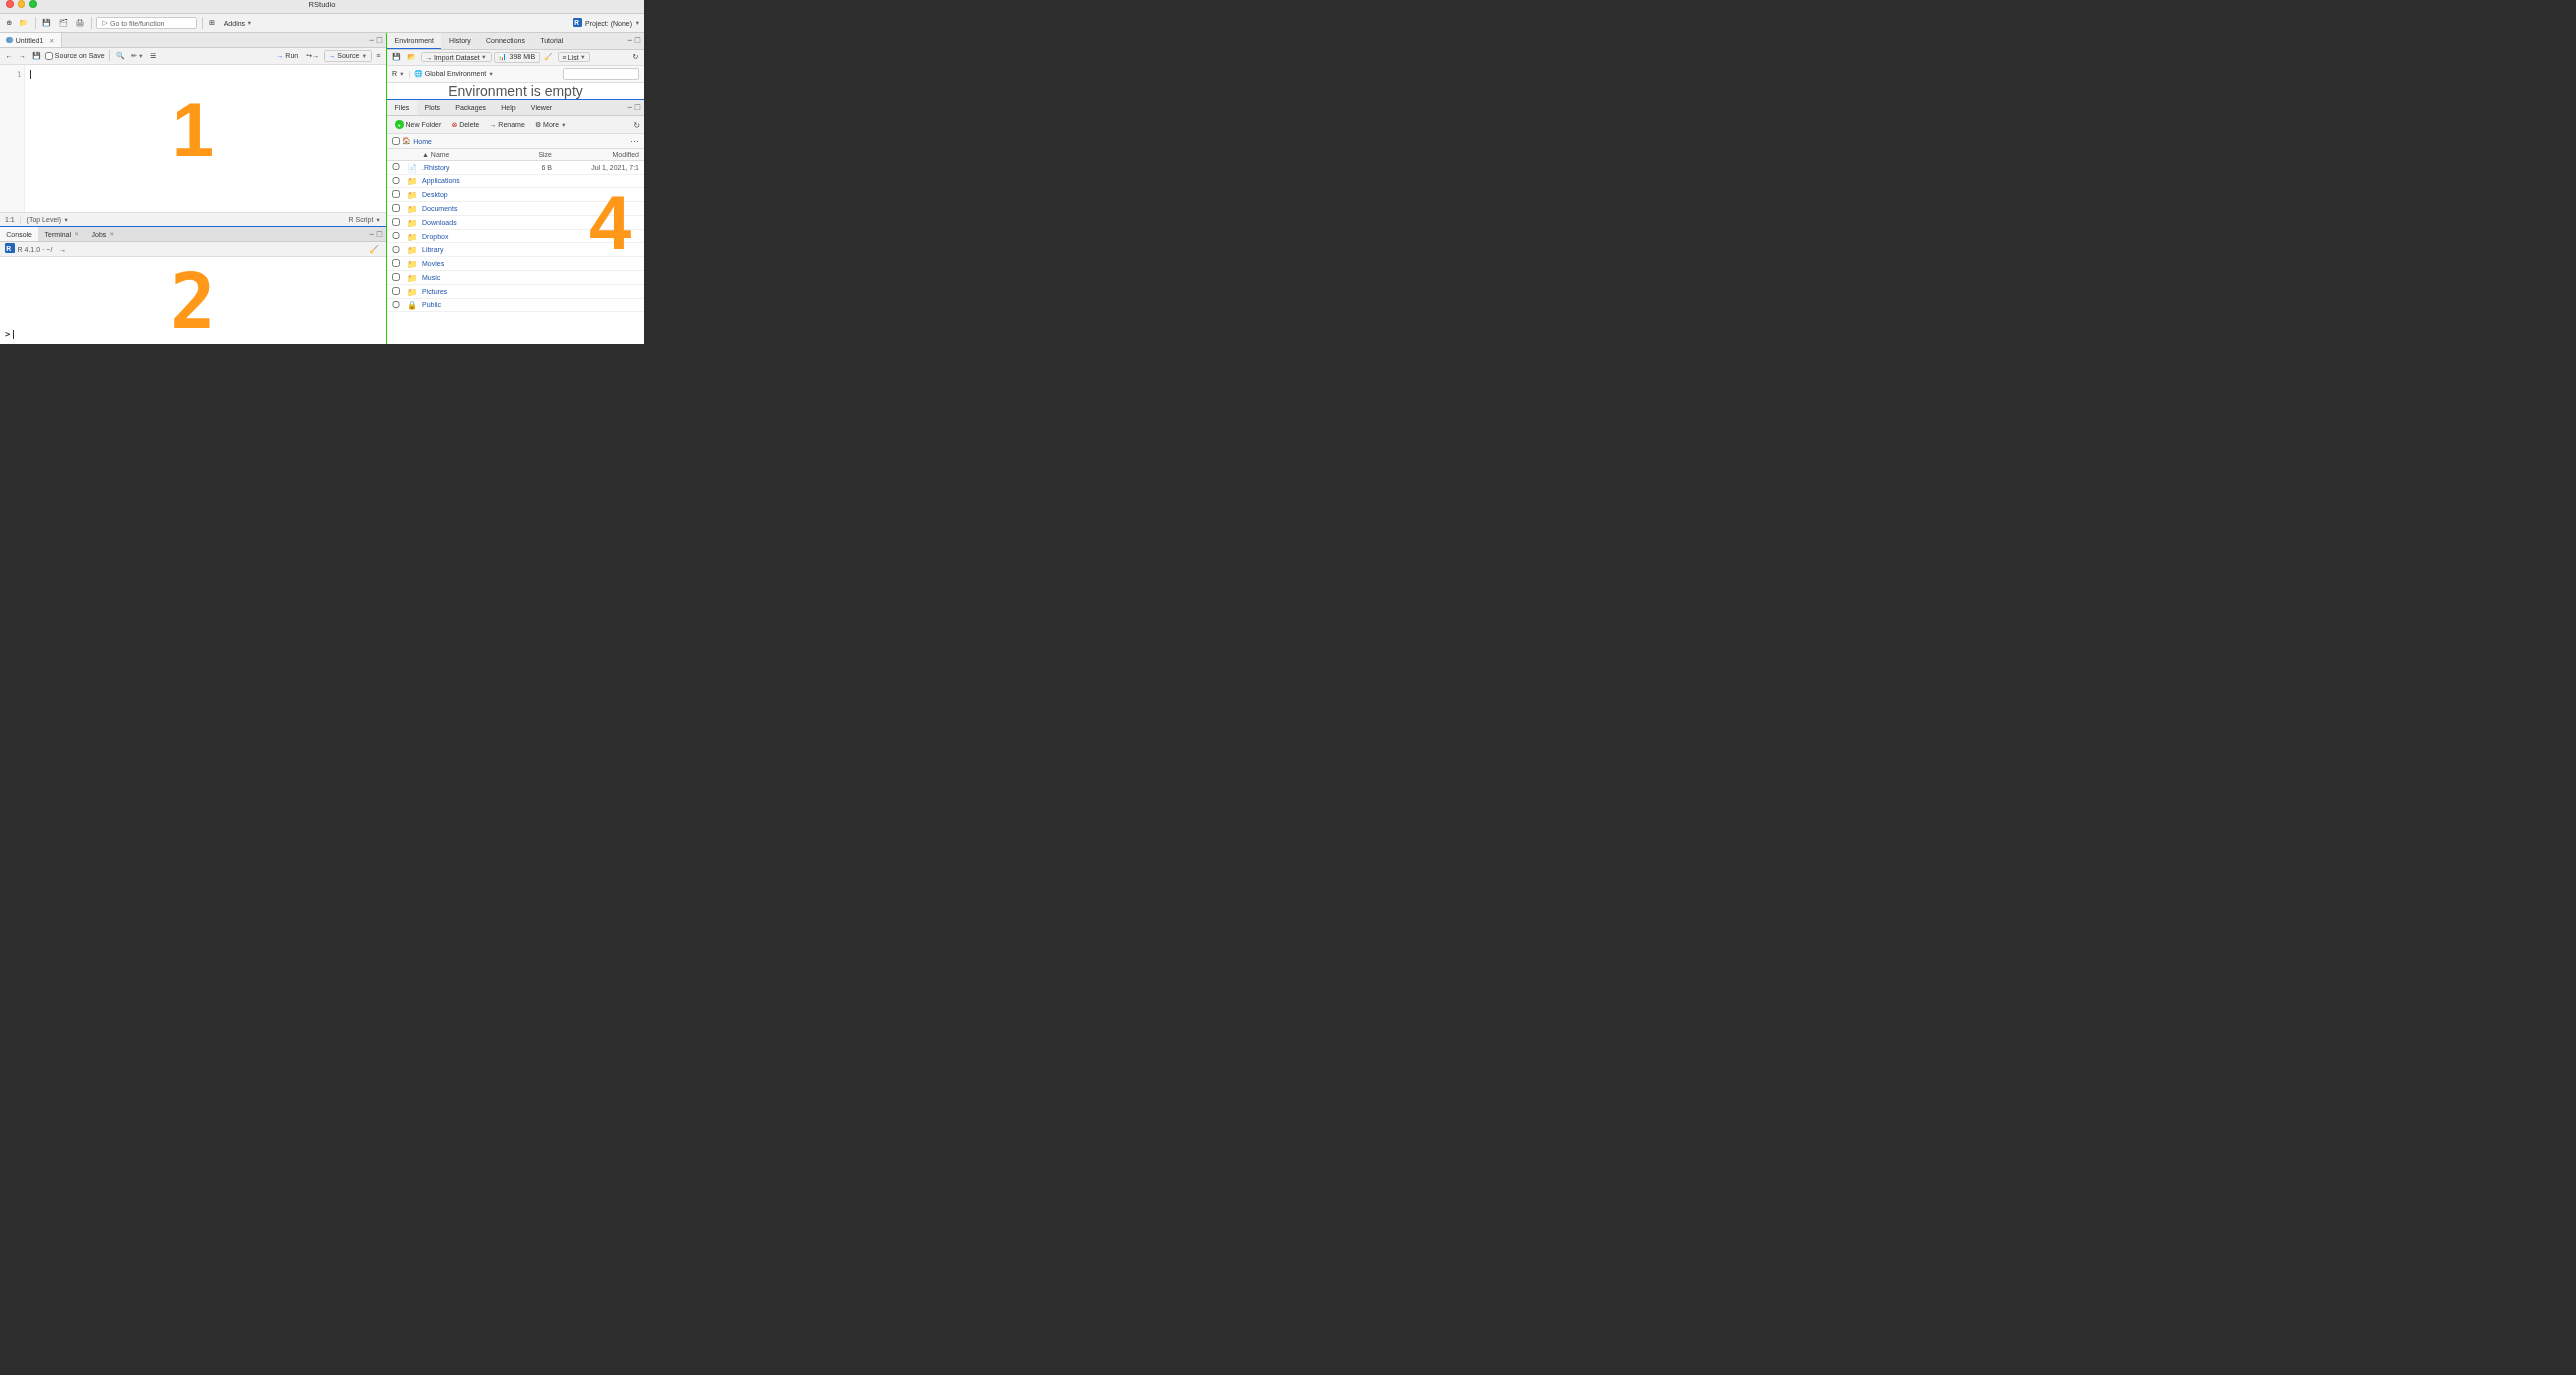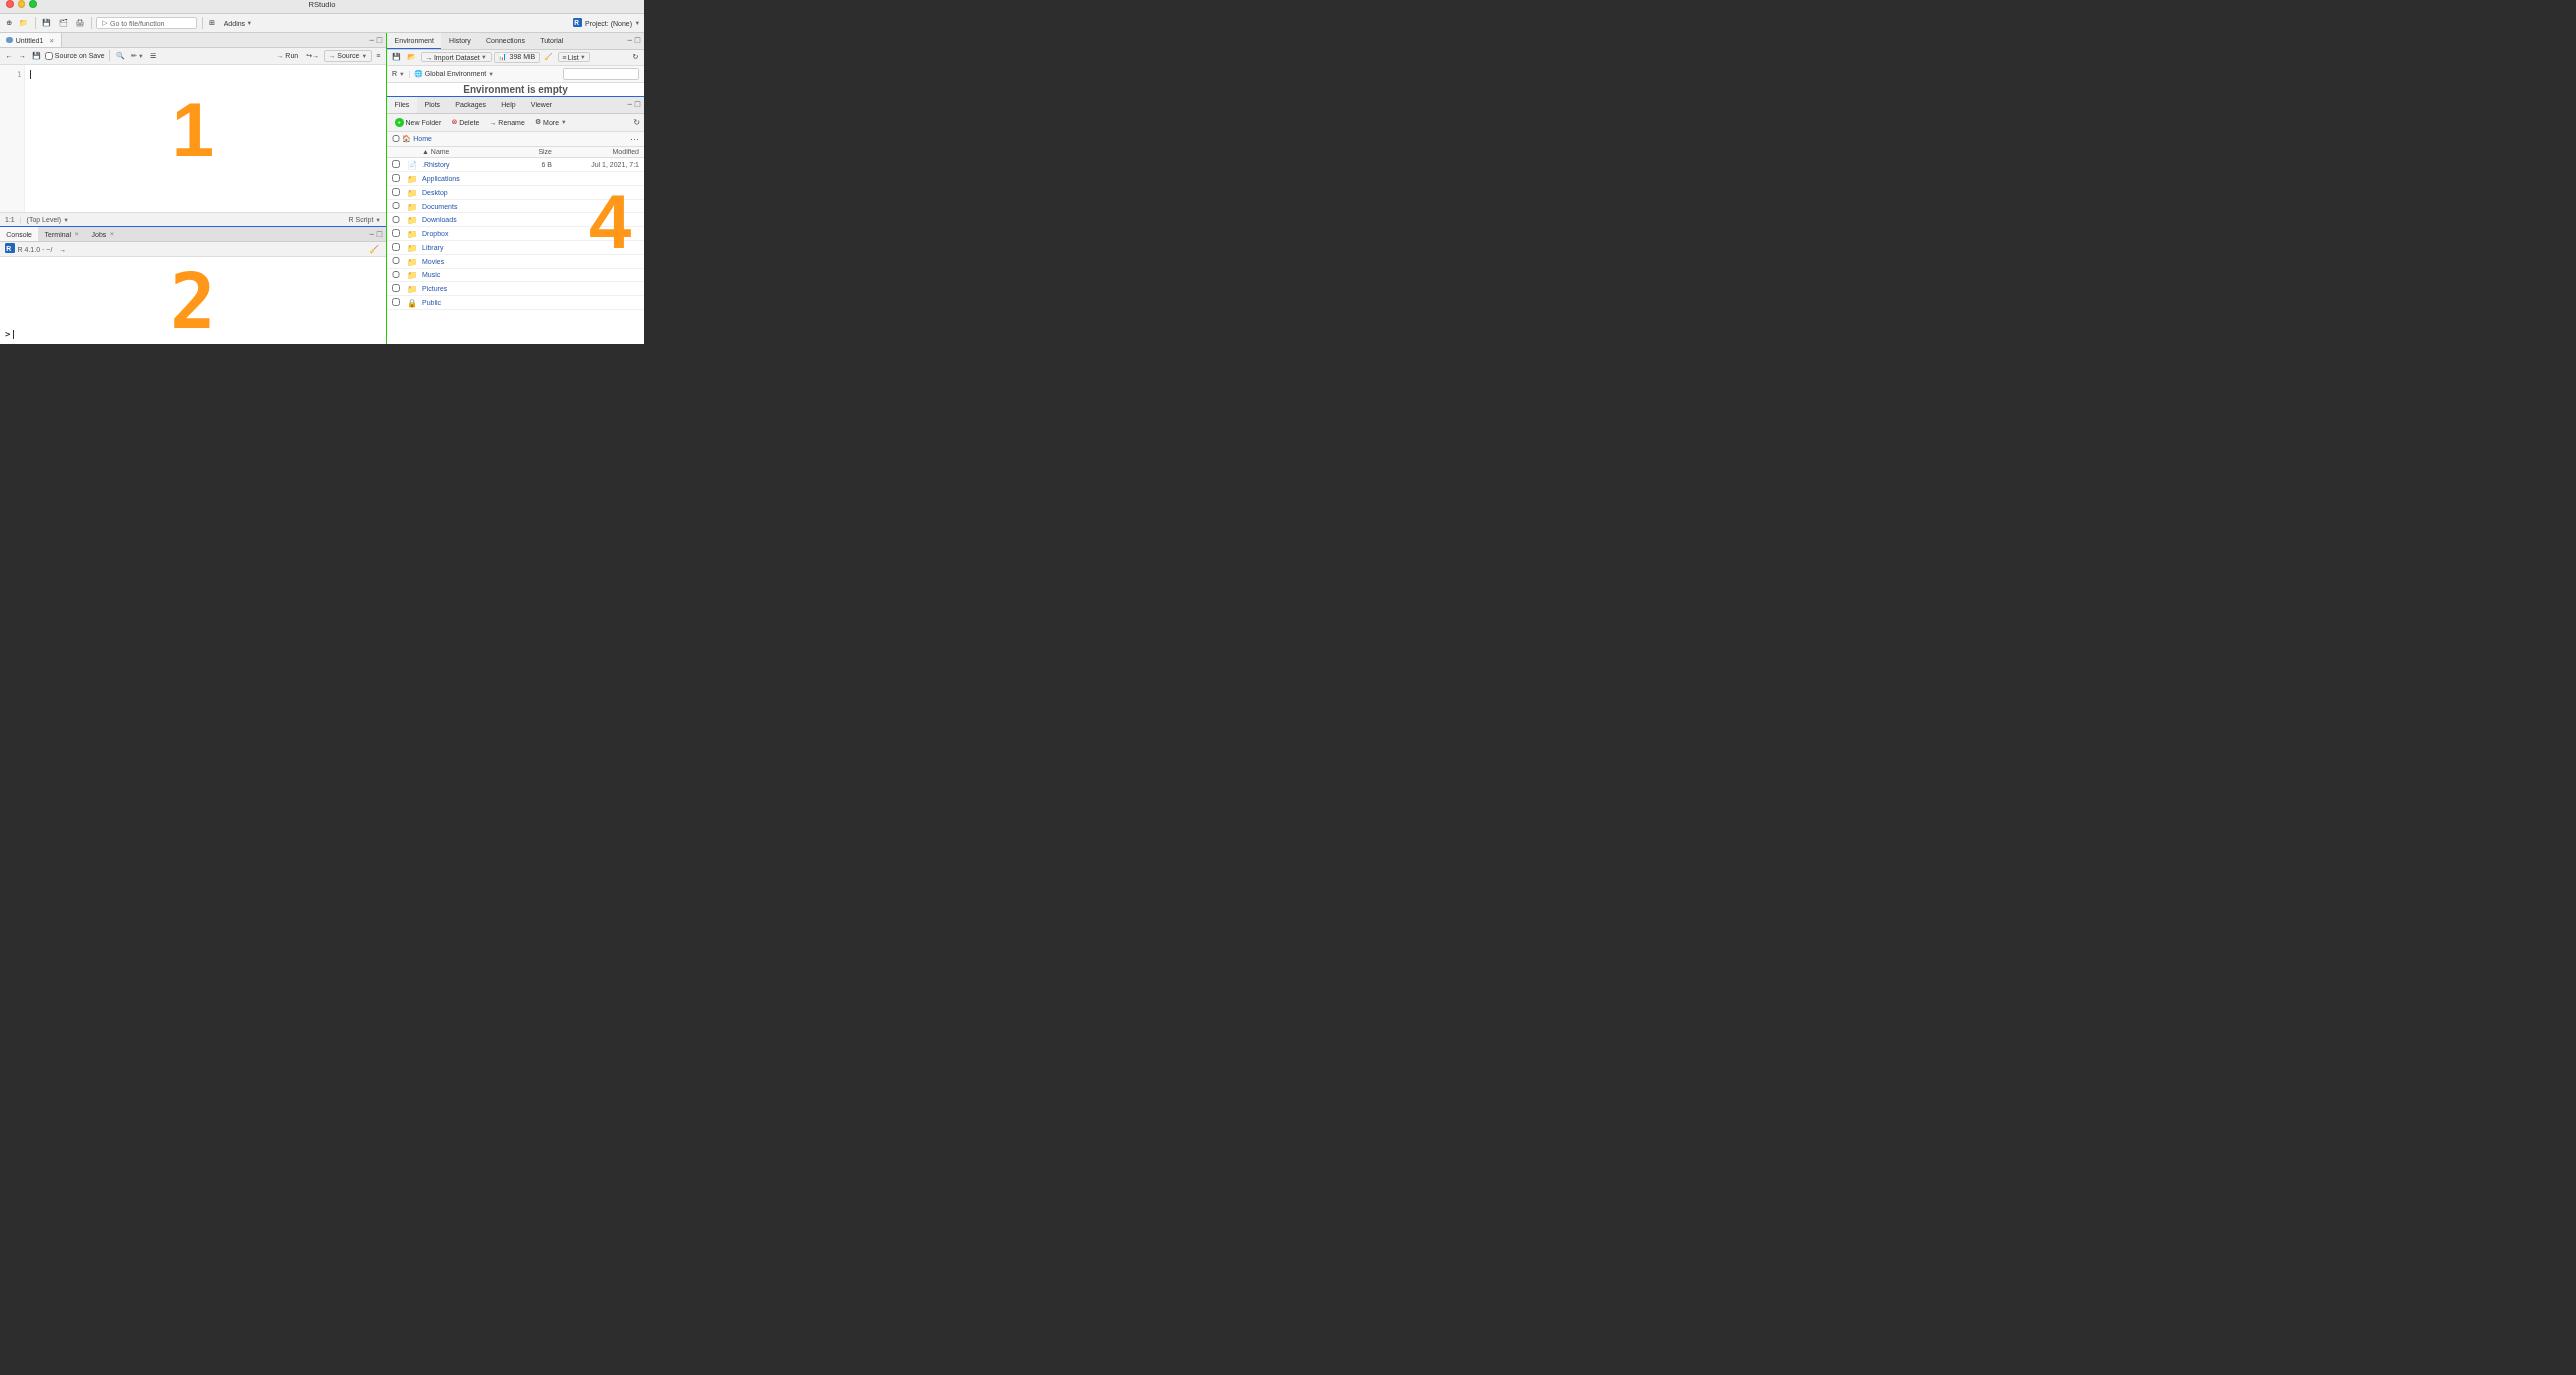--- a/index.html
+++ b/index.html
@@ -471,23 +471,23 @@
     .env-content {
       flex: 1;
       background: white;
       display: flex;
       flex-direction: column;
       align-items: center;
       justify-content: center;
       position: relative;
     }
     .env-empty-text {
-      font-size: 10px;
+      font-size: 14px;
       color: #555;
-      font-weight: 700;
+      font-weight: 400;
     }
     .big-number-3 {
       position: absolute;
       font-size: 76px;
       font-weight: bold;
       color: #ff8c00;
       opacity: 0.9;
       top: 20%;
       left: 50%;
       transform: translateX(-50%);

